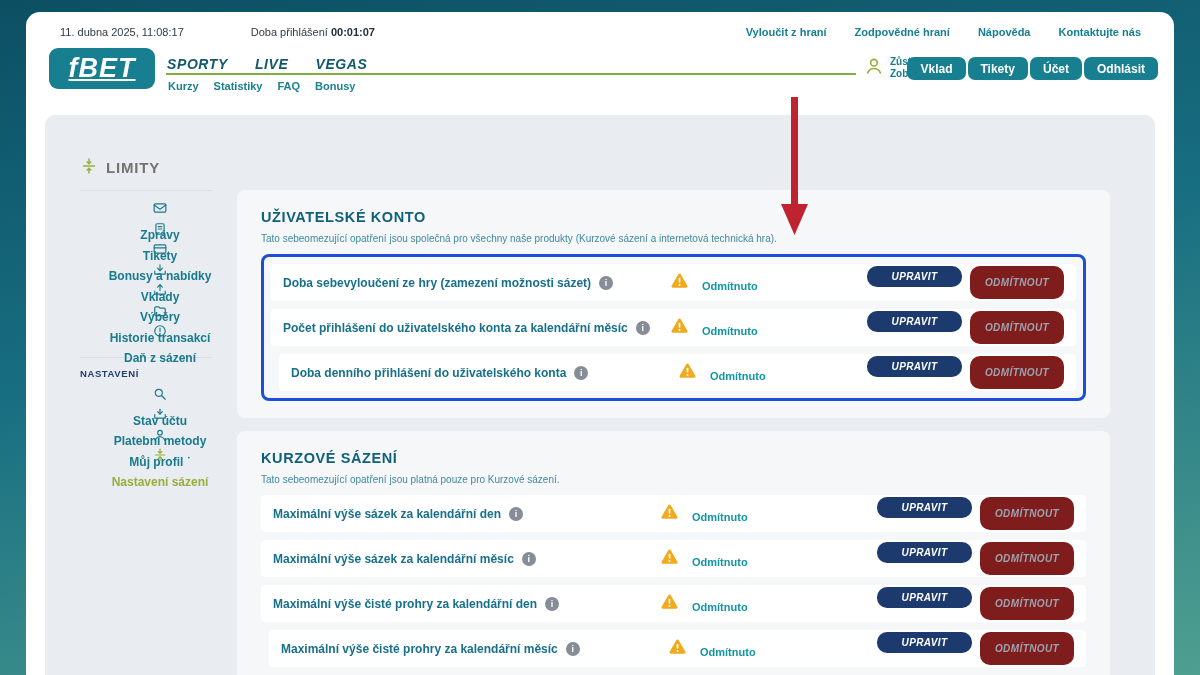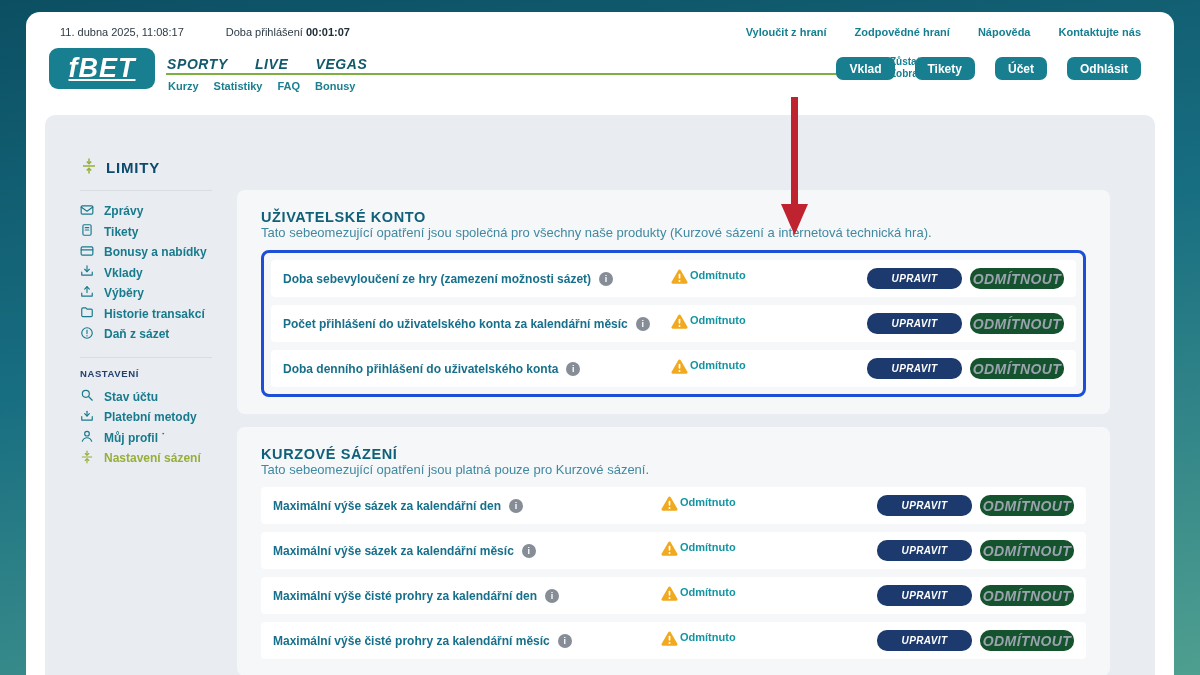--- a/index.html
+++ b/index.html
@@ -9,78 +9,78 @@
     background:linear-gradient(170deg,#0c4f63 0%,#186e81 45%,#4f9f90 100%);
     position:relative;
   }
   .card {
     position:absolute; left:26px; top:12px; width:1148px; height:680px;
     background:#fff; border-radius:14px;
   }
   
   .topline { position:absolute; left:34px; right:33px; top:12px; height:16px;
     display:flex; align-items:center; font-size:11px; color:#2c3b46; }
-  .topline .datetime { margin-right:42px; }
+  .topline .datetime { margin-right:67px; }
   .topline .session b { font-weight:bold; color:#222f38; }
   .toplinks { margin-left:auto; display:flex; gap:28px; }
   .toplinks span { color:#157f92; font-weight:bold; font-size:11px; cursor:pointer; }
 
   
   .logo { position:absolute; left:23px; top:36px; width:106px; height:41px;
     background:#187f91; border-radius:9px; display:flex; align-items:center; justify-content:center;
     color:#fff; font-size:27px; font-weight:bold; font-style:italic; letter-spacing:1px;text-decoration:underline; }
   .mainnav { position:absolute; left:141px; top:44px; display:flex; gap:27px;justify-content:center; }
   .mainnav span { font-size:14px; font-weight:bold; font-style:italic; color:#13596e; letter-spacing:.6px; cursor:pointer; }
   .greenline { position:absolute; left:140px; top:61px; width:690px; height:2px; background:#7db03f; }
   .subnav { position:absolute; left:142px; top:68px; display:flex; gap:15px; }
   .subnav span { font-size:11px; font-weight:bold; color:#1a7f8e; cursor:pointer; }
 
   .account { position:absolute; left:838px; top:44px; display:flex; align-items:center; }
   .account .balance { margin-left:6px; font-size:10px; font-weight:bold; color:#157f92; line-height:12px; }
-  .hdr-buttons { position:absolute; right:33px; top:45px; display:flex; gap:20px; }
+  .hdr-buttons { position:absolute; right:16px; top:45px; display:flex; gap:2px; }
   .hdr-buttons .btn { height:23px; padding:0 13px; background:#187f91; color:#fff;
     font-size:12px; font-weight:bold; border:none; border-radius:7px; display:flex; align-items:center; cursor:pointer;
     font-family:"Liberation Sans",sans-serif; }
 
   
   .panel { position:absolute; left:19px; top:103px; width:1110px; height:600px;
     background:#e9edf2; border-radius:10px; }
 
   
   .sidebar { position:absolute; left:35px; top:42px; width:160px; }
-  .sb-title { display:flex; align-items:center; gap:8px; color:#0c4a6e; font-size:15px;
+  .sb-title { display:flex; align-items:center; gap:8px; color:#737373; font-size:15px;
     font-weight:bold; letter-spacing:.8px; }
   .sb-div { height:1px; background:#d8dde3; margin:12px 0 10px 0; width:132px; }
   .sb-item { display:flex; align-items:center; gap:10px; height:20.5px; color:#187a8c;
-    font-size:12px; font-weight:bold; cursor:pointer; }
+    font-size:12px; font-weight:bold; cursor:pointer;flex-direction:column; }
   .sb-item svg { flex:0 0 auto; }
   .sb-item.active { color:#97ae3b; }
   .sb-settings-hdr { font-size:9.5px; font-weight:bold; color:#23406b; letter-spacing:.6px; margin:4px 0 8px 0; }
 
   
   .main { position:absolute; left:192px; top:75px; width:873px; }
   .section { background:#f5f7f9; border-radius:8px; padding:19px 24px 17px 24px; margin-bottom:13px; }
   .sec-title { color:#11607a; font-size:14.5px; font-weight:bold; letter-spacing:.6px; }
-  .sec-sub { color:#4189a1; font-size:13px; }
+  .sec-sub { color:#4189a1; font-size:10px; margin-top:8px; }
   .rows { margin-top:10px; }
   .redbox { border:3px solid #1d4ed8; border-radius:8px; padding:7px; margin-top:10px; }
   .row { background:#fff; border-radius:4px; height:37px; display:flex; align-items:center;
     padding:0 12px; margin-bottom:8px; }
-  .row:last-child { margin-bottom:0; }
+  .row:last-child { margin-bottom:0;margin-left:8px; }
   .row-label { flex:0 0 388px; display:flex; align-items:center; gap:8px;
     color:#17708b; font-size:12px; font-weight:bold; }
   .info-i { width:14px; height:14px; border-radius:50%; background:#868d97; color:#fff;
     font-size:9px; font-weight:bold; display:inline-flex; align-items:center; justify-content:center; flex:0 0 auto; cursor:pointer; }
-  .status { display:flex; align-items:flex-start; gap:2px; }
+  .status { display:flex; align-items:flex-end; gap:14px; }
   .status-text { color:#1295a3; font-size:11px; font-weight:bold; }
   .row-btns { margin-left:auto; display:flex; gap:8px;justify-content:space-between; }
   .btn-edit { width:95px; height:21px; background:#1c3a6e; color:#fff; border:none; border-radius:10px;
     font-size:10px; font-weight:bold; font-style:italic; letter-spacing:.4px; cursor:pointer; font-family:"Liberation Sans",sans-serif; }
-  .btn-decline { width:94px; height:21px; background:#14532d; color:#9ba3af; border:none; border-radius:10px;
-    font-size:14px; font-weight:bold; font-style:italic; letter-spacing:.4px; cursor:pointer; font-family:"Liberation Sans",sans-serif; }
+  .btn-decline { width:94px; height:33px; background:#7f1d1d; color:#9ba3af; border:none; border-radius:10px;
+    font-size:10px; font-weight:bold; font-style:italic; letter-spacing:.4px; cursor:pointer; font-family:"Liberation Sans",sans-serif; }
 
   .red-arrow { position:absolute; left:781px; top:97px; }
 </style>
 </head>
 <body>
 
 <div class="card">
 
   <div class="topline">
     <span class="datetime">11. dubna 2025, 11:08:17</span>
@@ -189,21 +189,21 @@
                 <path d="M3 7a2 2 0 0 1 2-2h5l2 2h7a2 2 0 0 1 2 2v9a2 2 0 0 1-2 2H5a2 2 0 0 1-2-2z"></path>
               </svg></span>
             <span>Historie transakcí</span>
           </div>
           <div class="sb-item">
             <span><svg width="14" height="14" viewBox="0 0 24 24" fill="none" stroke="currentColor" stroke-width="2" stroke-linecap="round" stroke-linejoin="round">
                 <circle cx="12" cy="12" r="9"></circle>
                 <line x1="12" y1="7" x2="12" y2="13"></line>
                 <line x1="12" y1="16.5" x2="12" y2="17"></line>
               </svg></span>
-            <span>Daň z sázet</span>
+            <span>Daň z sázení</span>
           </div>
         </div>
       <div class="sb-div"></div>
       <div class="sb-settings-hdr">NASTAVENÍ</div>
       <div id="settings-menu">
           <div class="sb-item">
             <span><svg width="14" height="14" viewBox="0 0 24 24" fill="none" stroke="currentColor" stroke-width="2" stroke-linecap="round" stroke-linejoin="round">
                 <circle cx="10" cy="10" r="6"></circle>
                 <line x1="15" y1="15" x2="21" y2="21"></line>
               </svg></span>

